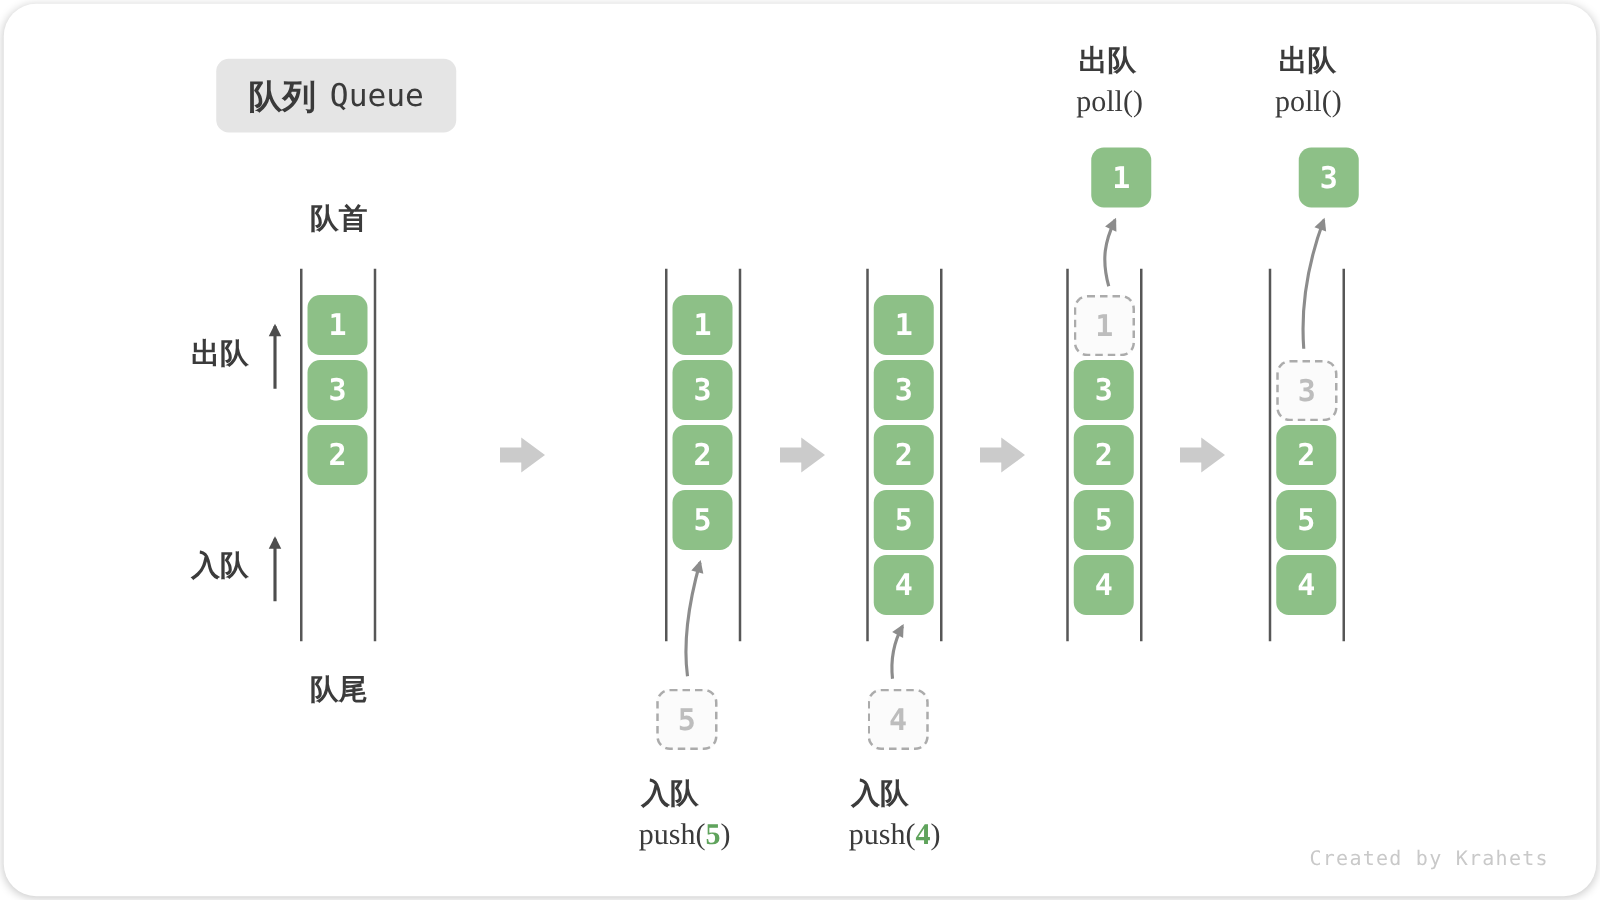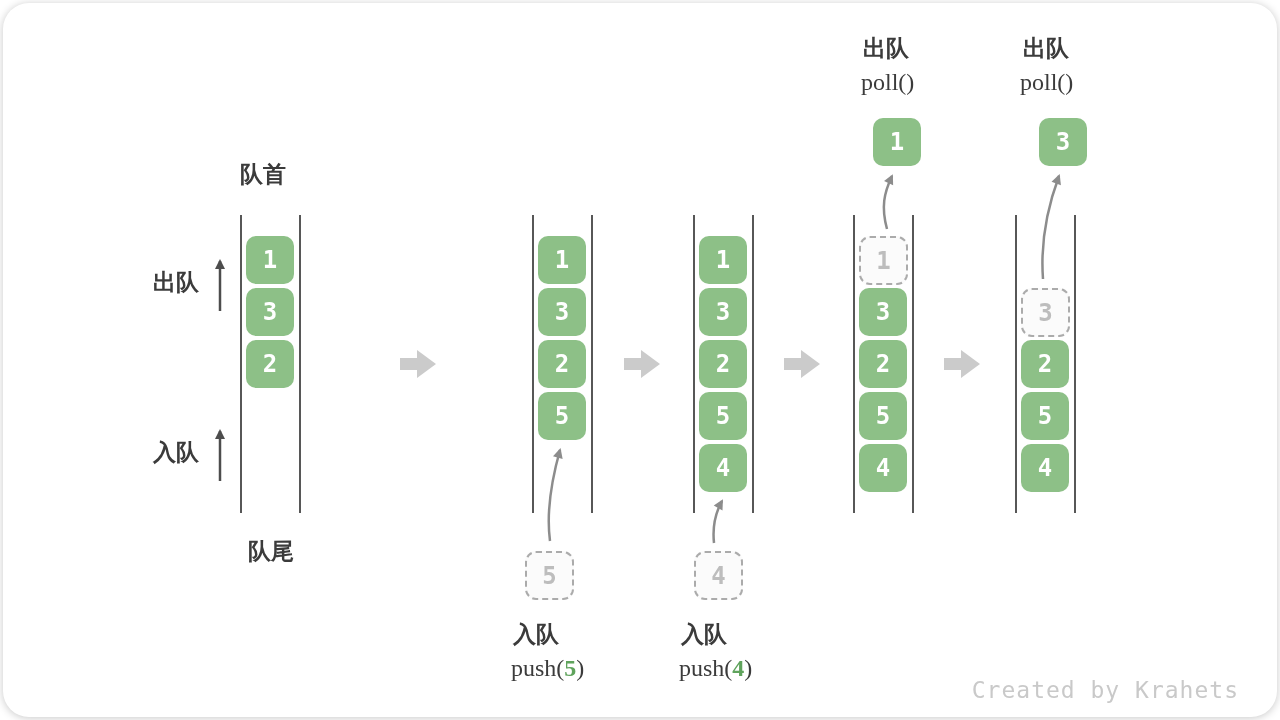--- a/index.html
+++ b/index.html
@@ -28,31 +28,35 @@
   .qdash{
     position:absolute;width:49px;height:49px;border-radius:11px;background:#fbfbfb;
     border:2px dashed #ababab;color:#bdbdbd;
     font-family:"DejaVu Sans Mono","Liberation Mono",monospace;
     font-size:24px;font-weight:bold;display:flex;align-items:center;justify-content:center;
   }
   .arg{color:#5fa35c;font-weight:bold;}
   .watermark{
     position:absolute;right:38px;top:674px;
     font-family:"DejaVu Sans Mono","Liberation Mono",monospace;
-    font-size:23px;color:#c9c9c9;letter-spacing:1px;
+    font-size:16px;color:#c9c9c9;letter-spacing:1px;
   }
   svg.overlay{position:absolute;left:0;top:0;width:1274px;height:714px;pointer-events:none;}
 </style>
 </head>
 <body>
 
 <div class="canvas">
 
+  <div class="badge">
+    <span class="zh">队列</span>
+    <span class="en">Queue</span>
+  </div>
 
-  <div class="zh-label" style="left:237px;top:156px;width:62px;text-align:left;">队首</div>
+  <div class="zh-label" style="left:237px;top:156px;width:62px;text-align:center;">队首</div>
   <div class="zh-label" style="left:237px;top:533px;width:62px;text-align:center;">队尾</div>
 
   <div class="zh-label" style="left:150px;top:264px;">出队</div>
   <div class="zh-label" style="left:150px;top:434px;">入队</div>
 
   <div class="vline" style="left:237px;"></div>
   <div class="vline" style="left:296px;"></div>
   <div class="qbox" style="left:243px;top:233px;">1</div>
   <div class="qbox" style="left:243px;top:285px;">3</div>
   <div class="qbox" style="left:243px;top:337px;">2</div>

